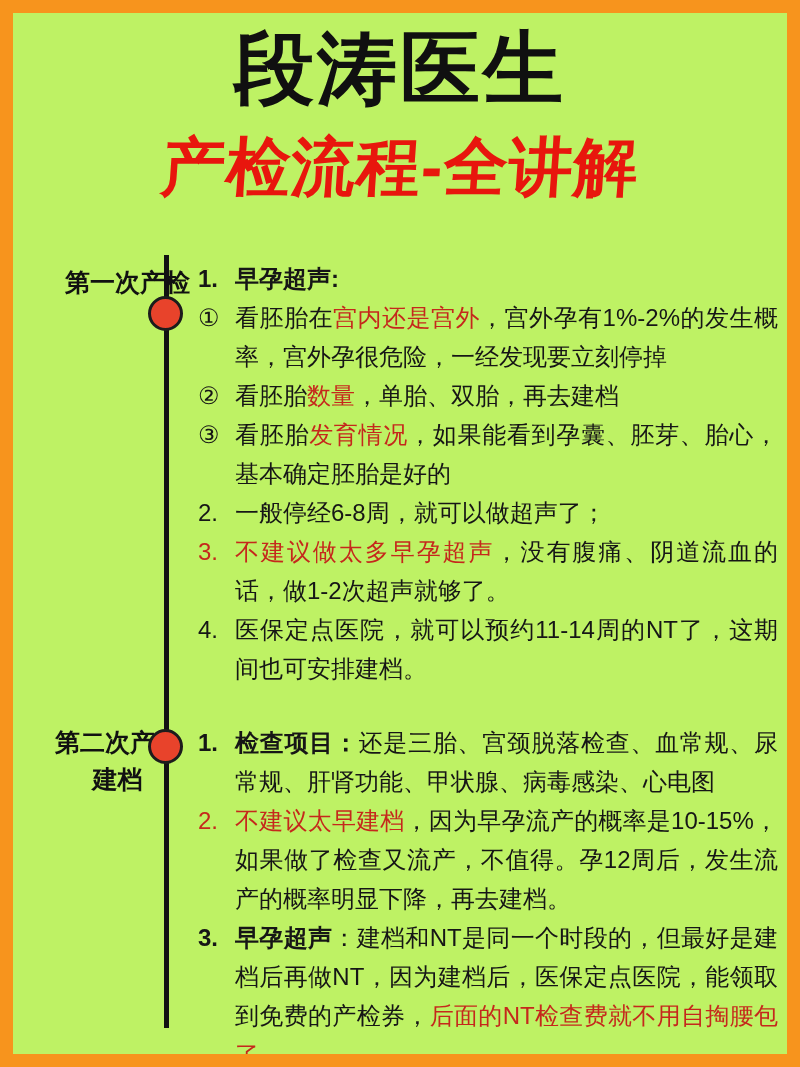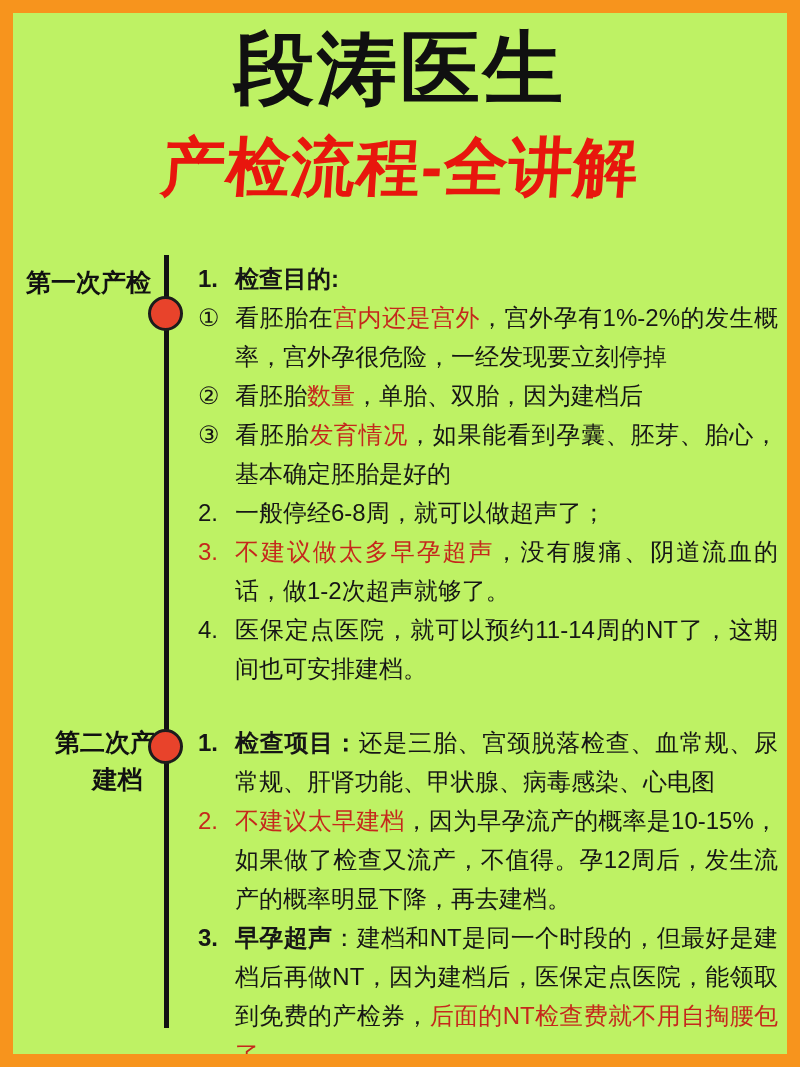--- a/index.html
+++ b/index.html
@@ -17,21 +17,21 @@
          font-size:80px;font-weight:900;color:#101010;letter-spacing:3px;line-height:1.12;}
   .subtitle{position:absolute;top:126px;left:0;width:100%;margin:0;text-align:center;
          font-size:64px;font-weight:900;color:var(--subtitle-red);letter-spacing:1px;
          transform:skewX(-4deg);line-height:1.3;}
   .tl-line{position:absolute;left:164px;top:255px;width:5px;height:773px;background:#121212;}
   .dot{position:absolute;width:29px;height:29px;border-radius:50%;background:var(--dot-red);
        border:3px solid #1c1c1c;box-sizing:content-box;z-index:2;}
   .dot1{left:148px;top:296px;}
   .dot2{left:148px;top:729px;}
   .label{position:absolute;left:13px;width:151px;text-align:center;color:#111;}
-  .label1{top:260px;font-size:25px;line-height:44px;}
+  .label1{top:260px;font-size:25px;line-height:44px;padding-left:39px;}
   .label2{top:724px;font-size:25px;line-height:37px;padding-left:29px;}
   .label-line{white-space:nowrap;}
   .content{position:absolute;left:198px;width:580px;font-size:24px;line-height:39px;color:var(--ink);
            text-align:justify;}
   .content1{top:259px;}
   .content2{top:723px;}
   .item{display:flex;}
   .marker{flex:0 0 37px;}
   .itext{flex:1;}
   .red{color:var(--em-red);}
@@ -54,29 +54,29 @@
       <div class="label-line bold">第一次产检</div>
     </div>
   <div class="label label2">
       <div class="label-line bold">第二次产检</div>
       <div class="label-line bold">建档</div>
     </div>
 
   <div class="content content1">
       <div class="item">
         <span class="marker bold">1.</span>
-        <span class="itext"><span class="bold">检查目的:</span></span>
+        <span class="itext"><span class="bold">早孕超声:</span></span>
       </div>
       <div class="item">
         <span class="marker">①</span>
         <span class="itext"><span>看胚胎在</span><span class="red ">宫内还是宫外</span><span>，宫外孕有1%-2%的发生概率，宫外孕很危险，一经发现要立刻停掉</span></span>
       </div>
       <div class="item">
         <span class="marker">②</span>
-        <span class="itext"><span>看胚胎</span><span class="red ">数量</span><span>，单胎、双胎，因为建档后</span></span>
+        <span class="itext"><span>看胚胎</span><span class="red ">数量</span><span>，单胎、双胎，再去建档</span></span>
       </div>
       <div class="item">
         <span class="marker">③</span>
         <span class="itext"><span>看胚胎</span><span class="red ">发育情况</span><span>，如果能看到孕囊、胚芽、胎心，基本确定胚胎是好的</span></span>
       </div>
       <div class="item">
         <span class="marker">2.</span>
         <span class="itext"><span>一般停经6-8周，就可以做超声了；</span></span>
       </div>
       <div class="item">

